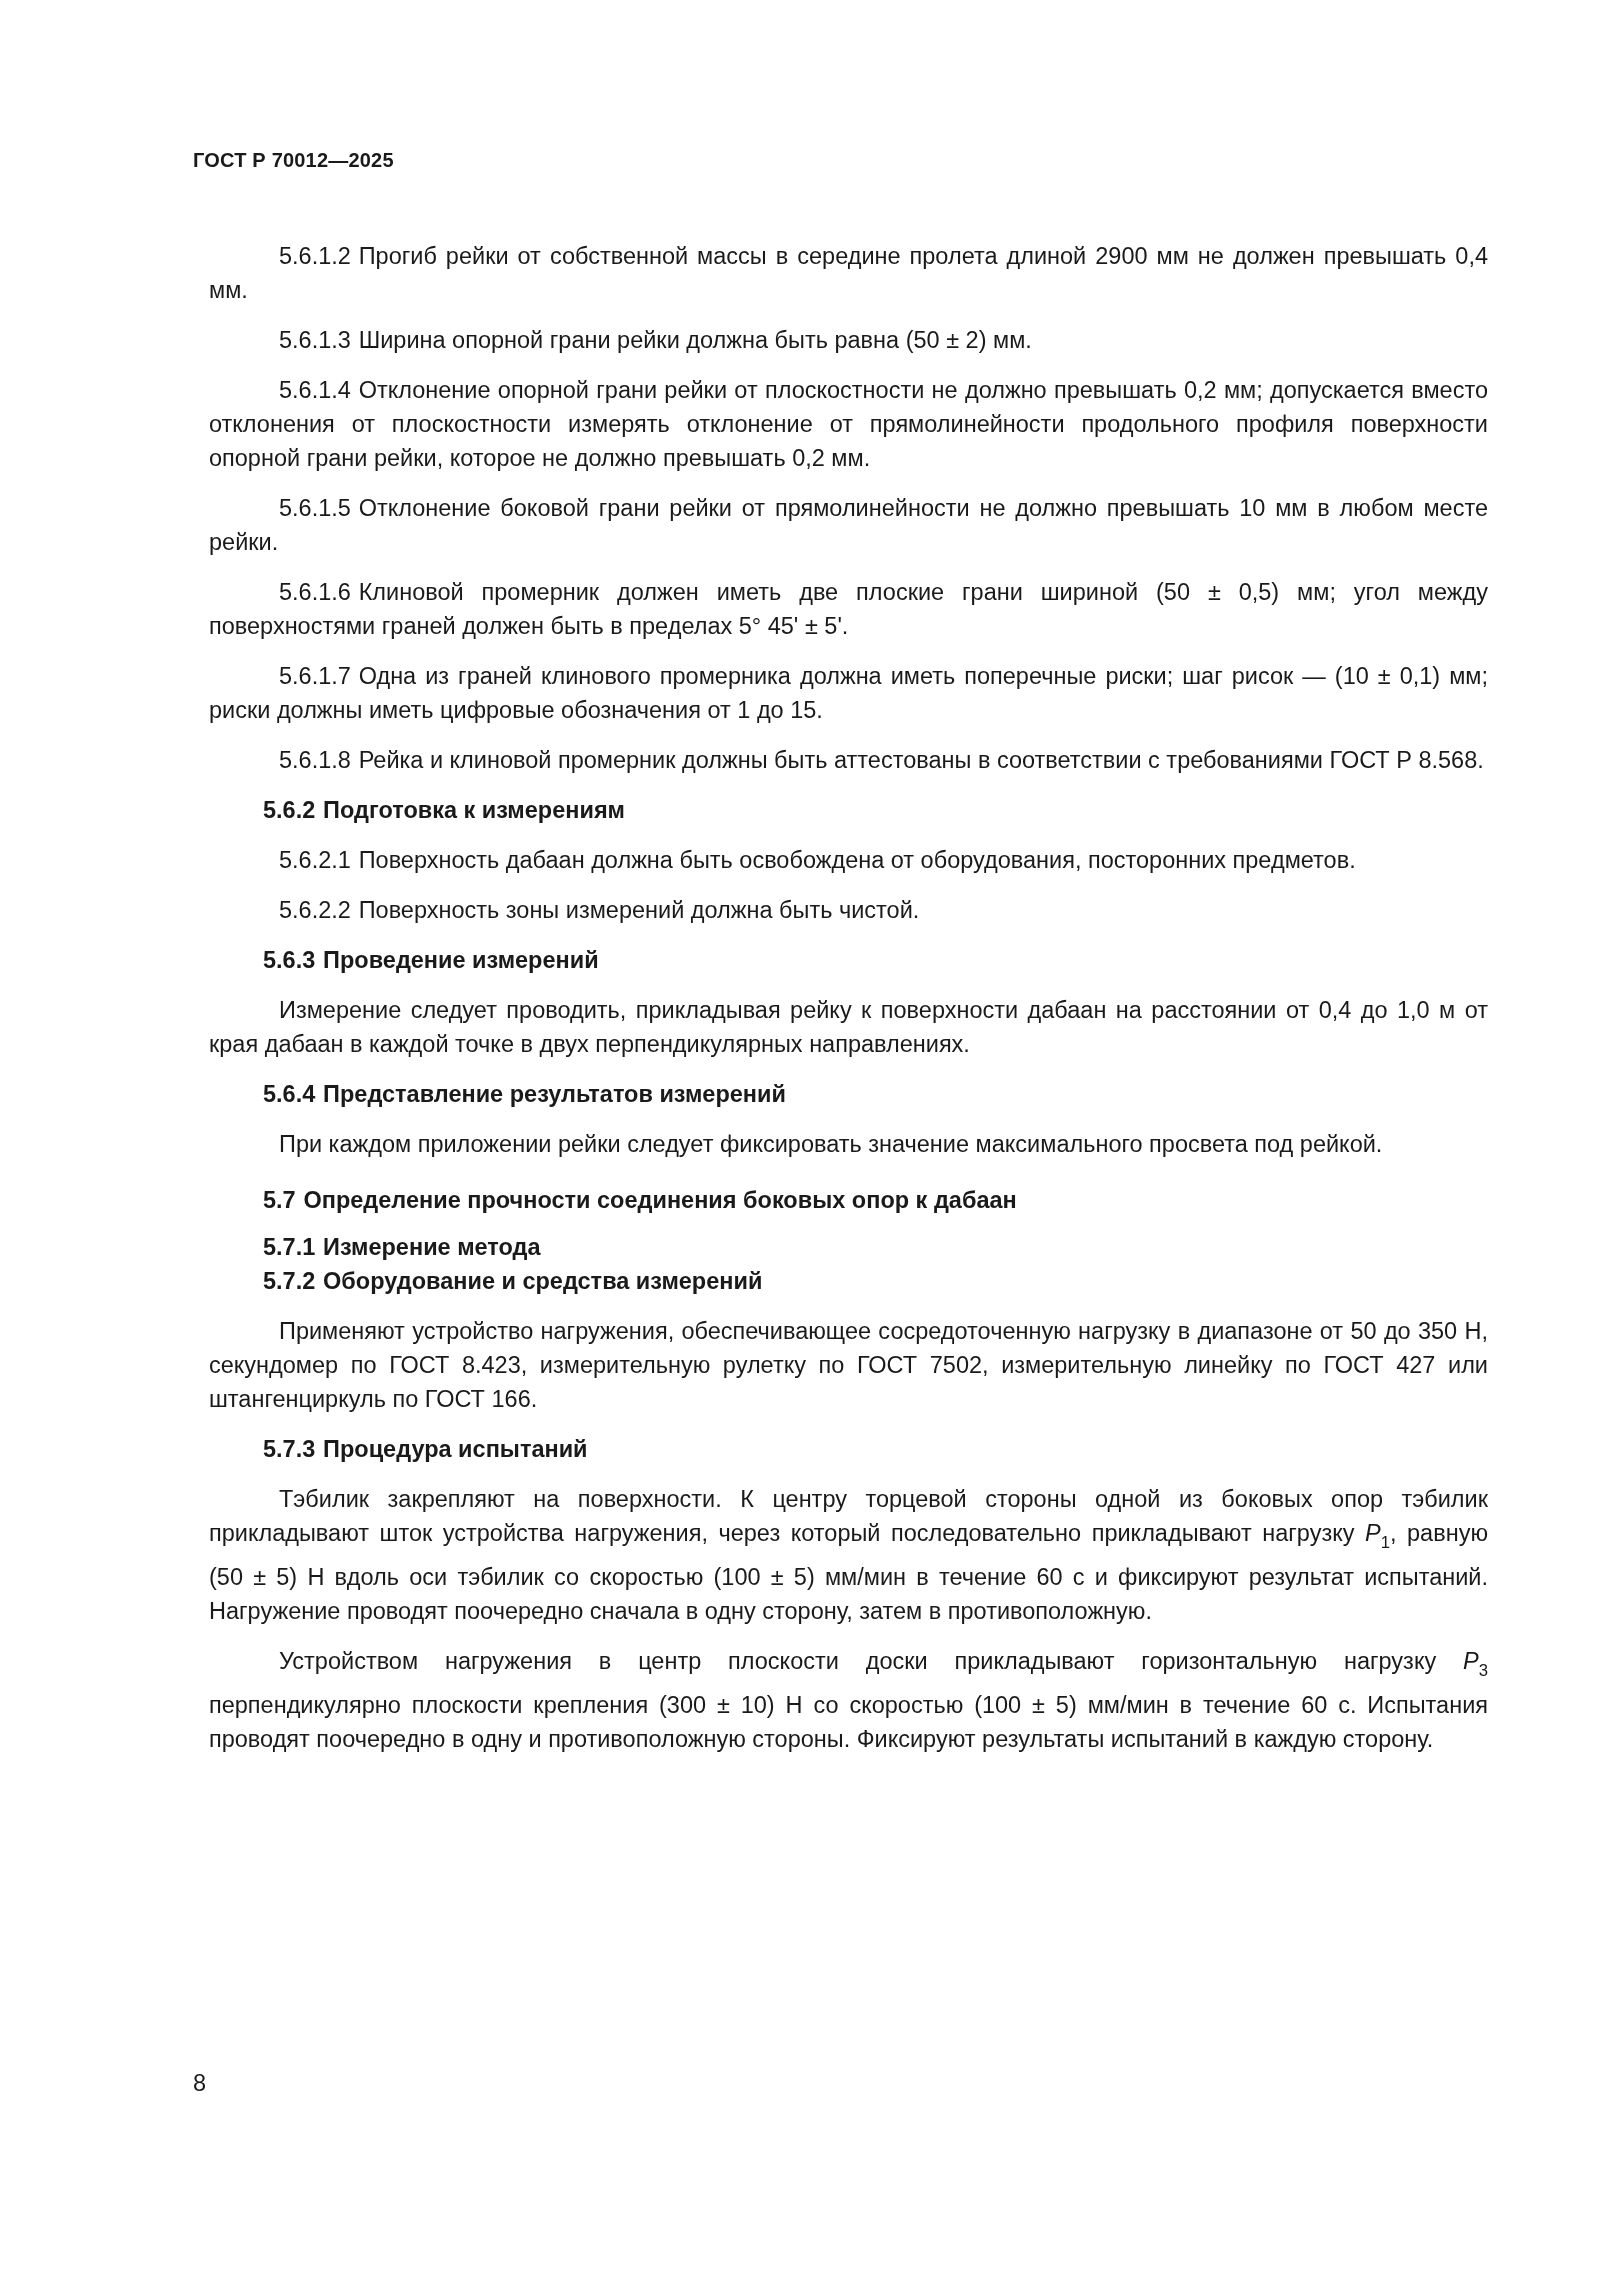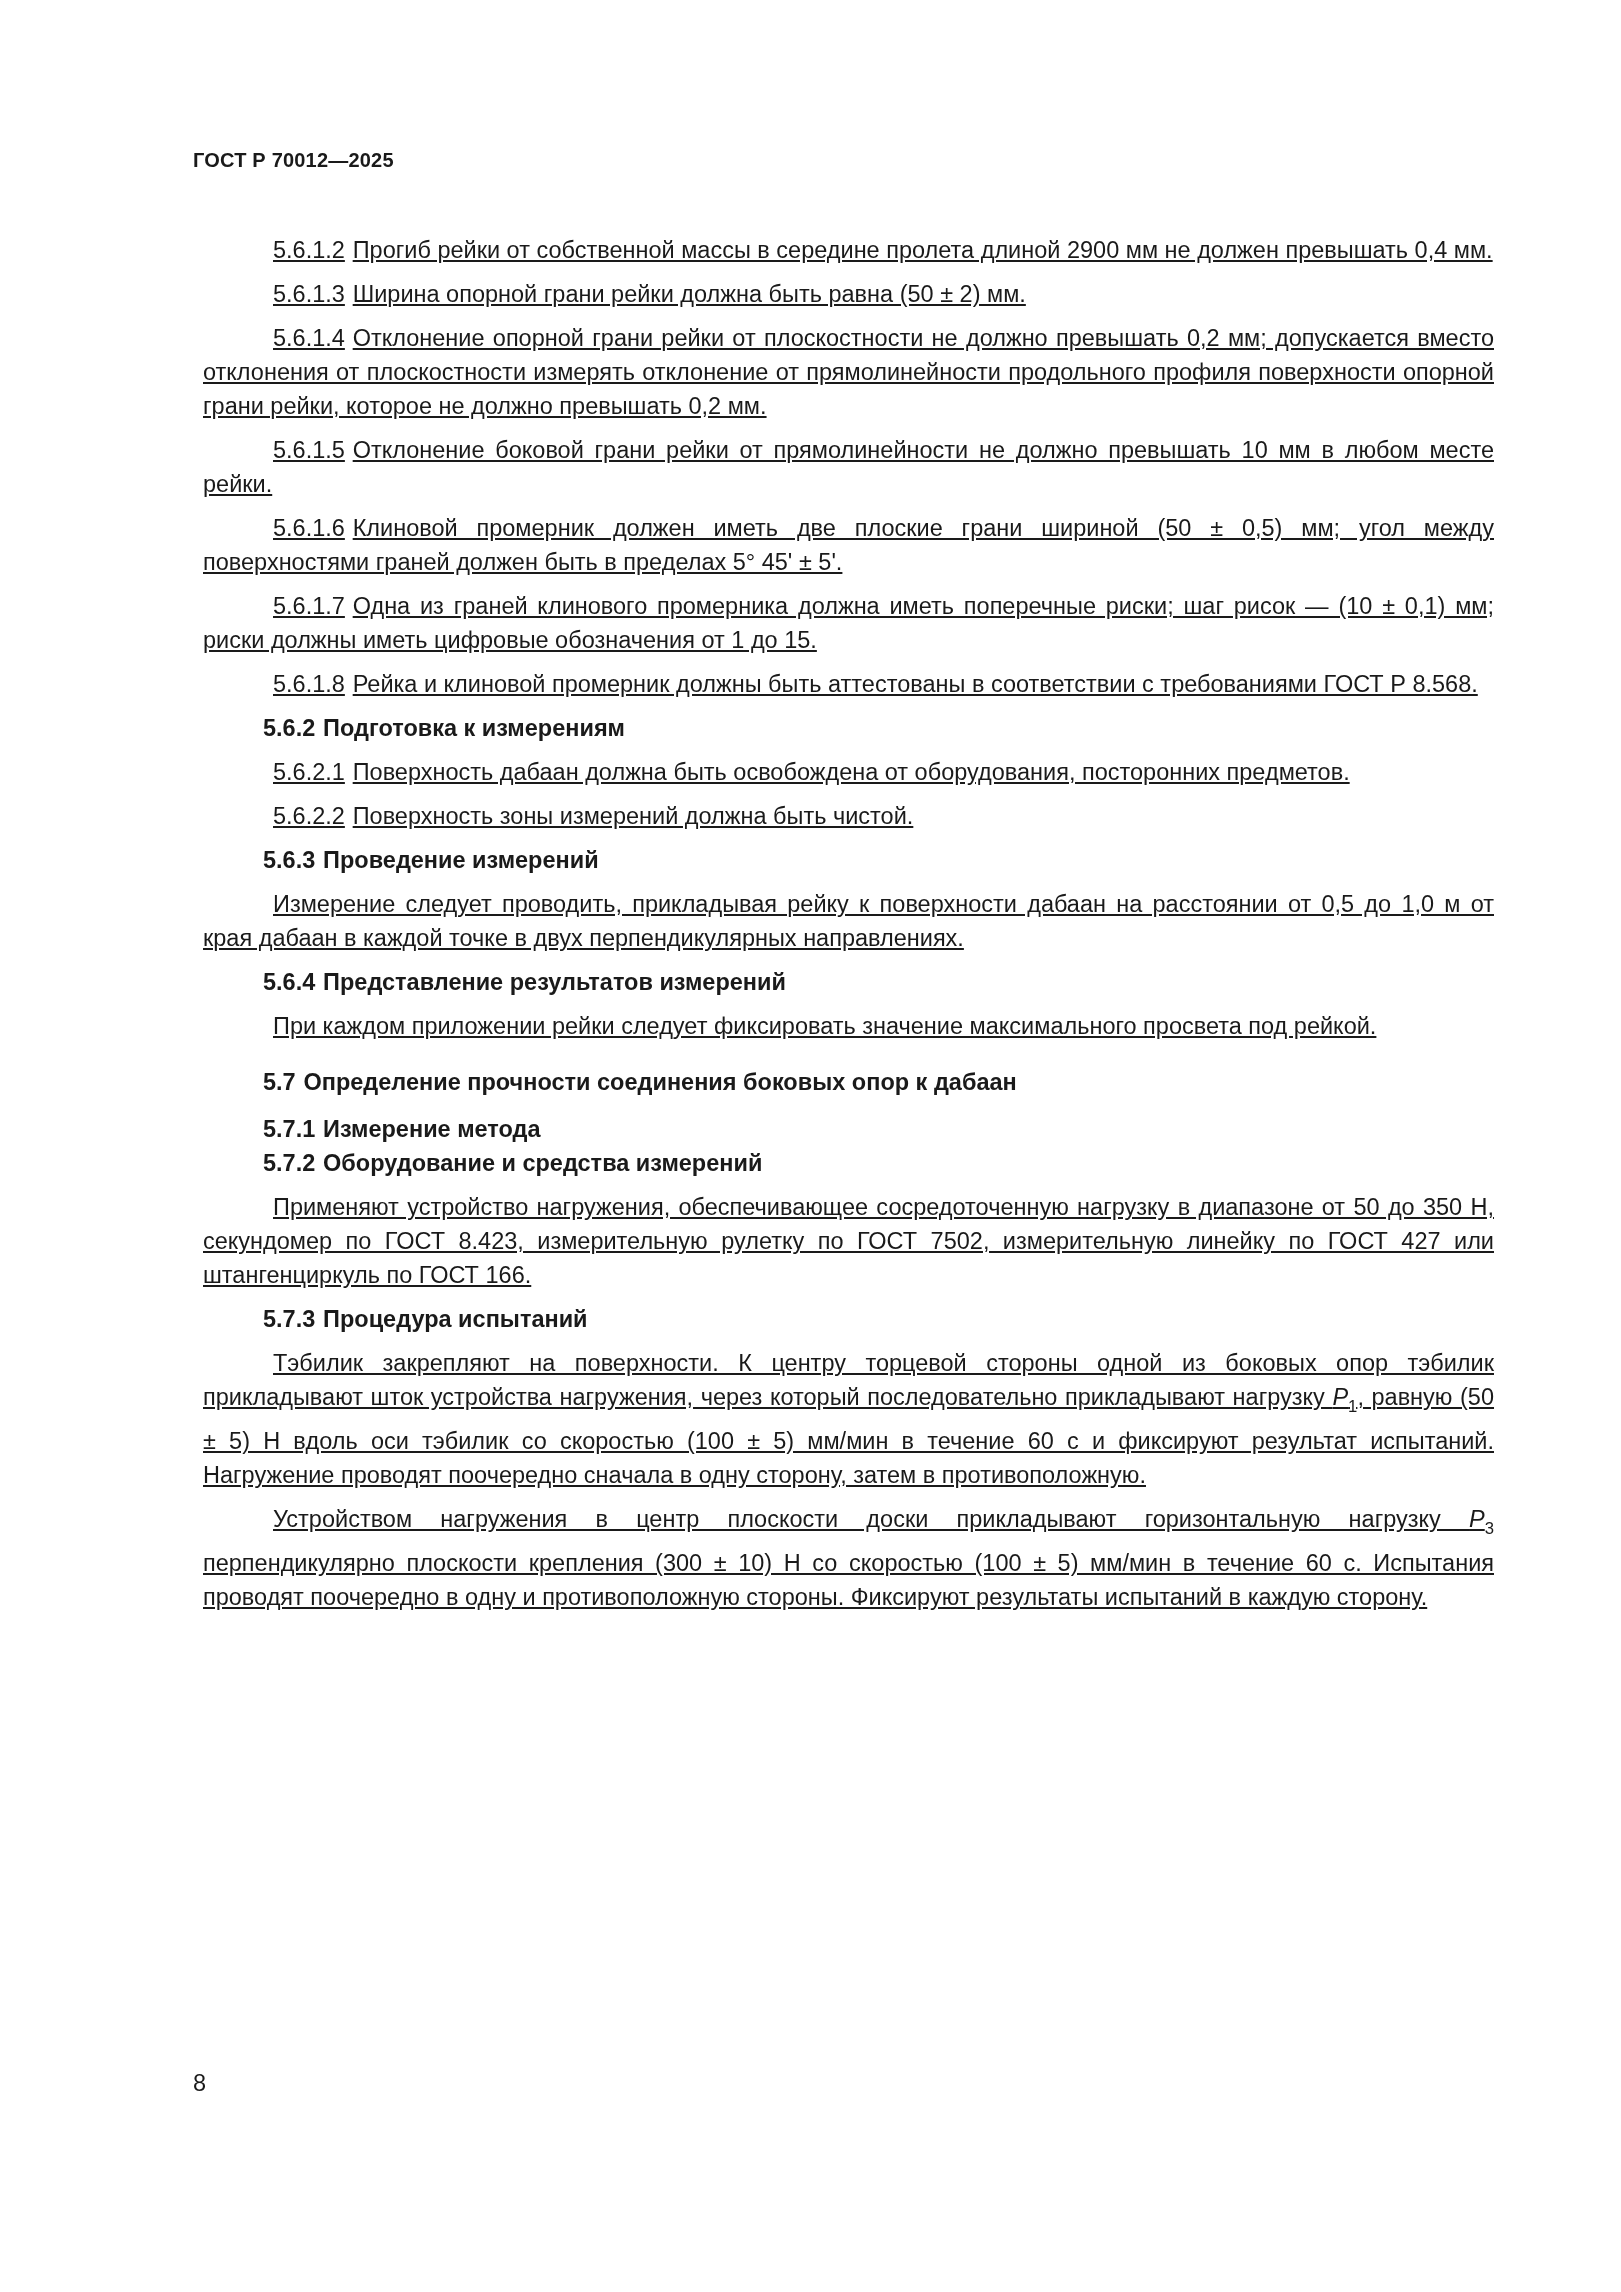--- a/index.html
+++ b/index.html
@@ -1,20 +1,20 @@
 <!DOCTYPE html>
 <html><head>
 <meta charset="utf-8">
 <style>
   html, body { margin: 0; padding: 0; background: #ffffff; }
   body { width: 1621px; height: 2293px; position: relative; overflow: hidden;
          font-family: "Liberation Sans", sans-serif; color: #1a1a1a; }
   .page-header { position: absolute; left: 193px; top: 149px; font-size: 20px; font-weight: bold; letter-spacing: 0.2px; }
   .content { position: absolute; left: 193px; top: 223px; width: 1311px; font-size: 23.5px; line-height: 34px; }
-  .p { margin: 10px; text-align: justify; text-indent: 70px; text-decoration: underline; }
+  .p { margin: 16px; text-align: justify; text-indent: 70px; }
   .h { margin: 0; text-indent: 70px; font-weight: bold; }
   .h-main { margin: 21.6px 0 13.7px 0; text-indent: 70px; font-weight: bold; }
   .num { margin-right: 7.8px; text-align: center; }
   .sub { font-size: 16.7px; vertical-align: -6.9px; }
   .page-number { position: absolute; left: 193px; top: 2070px; font-size: 23.5px; }
 </style>
 </head>
 <body>
 
 <div class="page-header">ГОСТ Р 70012—2025</div>
@@ -26,21 +26,21 @@
   <p class="p"><span class="num">5.6.1.5</span><span>Отклонение боковой грани рейки от прямолинейности не должно превышать 10 мм в любом месте рейки.</span></p>
   <p class="p"><span class="num">5.6.1.6</span><span>Клиновой промерник должен иметь две плоские грани шириной (50 ± 0,5) мм; угол между поверхностями граней должен быть в пределах 5° 45' ± 5'.</span></p>
   <p class="p"><span class="num">5.6.1.7</span><span>Одна из граней клинового промерника должна иметь поперечные риски; шаг рисок — (10 ± 0,1) мм; риски должны иметь цифровые обозначения от 1 до 15.</span></p>
   <p class="p"><span class="num">5.6.1.8</span><span>Рейка и клиновой промерник должны быть аттестованы в соответствии с требованиями ГОСТ Р 8.568.</span></p>
 
   <p class="h"><span class="num">5.6.2</span><span>Подготовка к измерениям</span></p>
   <p class="p"><span class="num">5.6.2.1</span><span>Поверхность дабаан должна быть освобождена от оборудования, посторонних предметов.</span></p>
   <p class="p"><span class="num">5.6.2.2</span><span>Поверхность зоны измерений должна быть чистой.</span></p>
 
   <p class="h"><span class="num">5.6.3</span><span>Проведение измерений</span></p>
-  <p class="p">Измерение следует проводить, прикладывая рейку к поверхности дабаан на расстоянии от 0,5 до 1,0 м от края дабаан в каждой точке в двух перпендикулярных направлениях.</p>
+  <p class="p">Измерение следует проводить, прикладывая рейку к поверхности дабаан на расстоянии от 0,4 до 1,0 м от края дабаан в каждой точке в двух перпендикулярных направлениях.</p>
 
   <p class="h"><span class="num">5.6.4</span><span>Представление результатов измерений</span></p>
   <p class="p">При каждом приложении рейки следует фиксировать значение максимального просвета под рейкой.</p>
 
   <p class="h-main"><span class="num">5.7</span><span>Определение прочности соединения боковых опор к дабаан</span></p>
 
   <p class="h"><span class="num">5.7.1</span><span>Измерение метода</span></p>
 
   <p class="h"><span class="num">5.7.2</span><span>Оборудование и средства измерений</span></p>
   <p class="p">Применяют устройство нагружения, обеспечивающее сосредоточенную нагрузку в диапазоне от 50 до 350 Н, секундомер по ГОСТ 8.423, измерительную рулетку по ГОСТ 7502, измерительную линейку по ГОСТ 427 или штангенциркуль по ГОСТ 166.</p>

